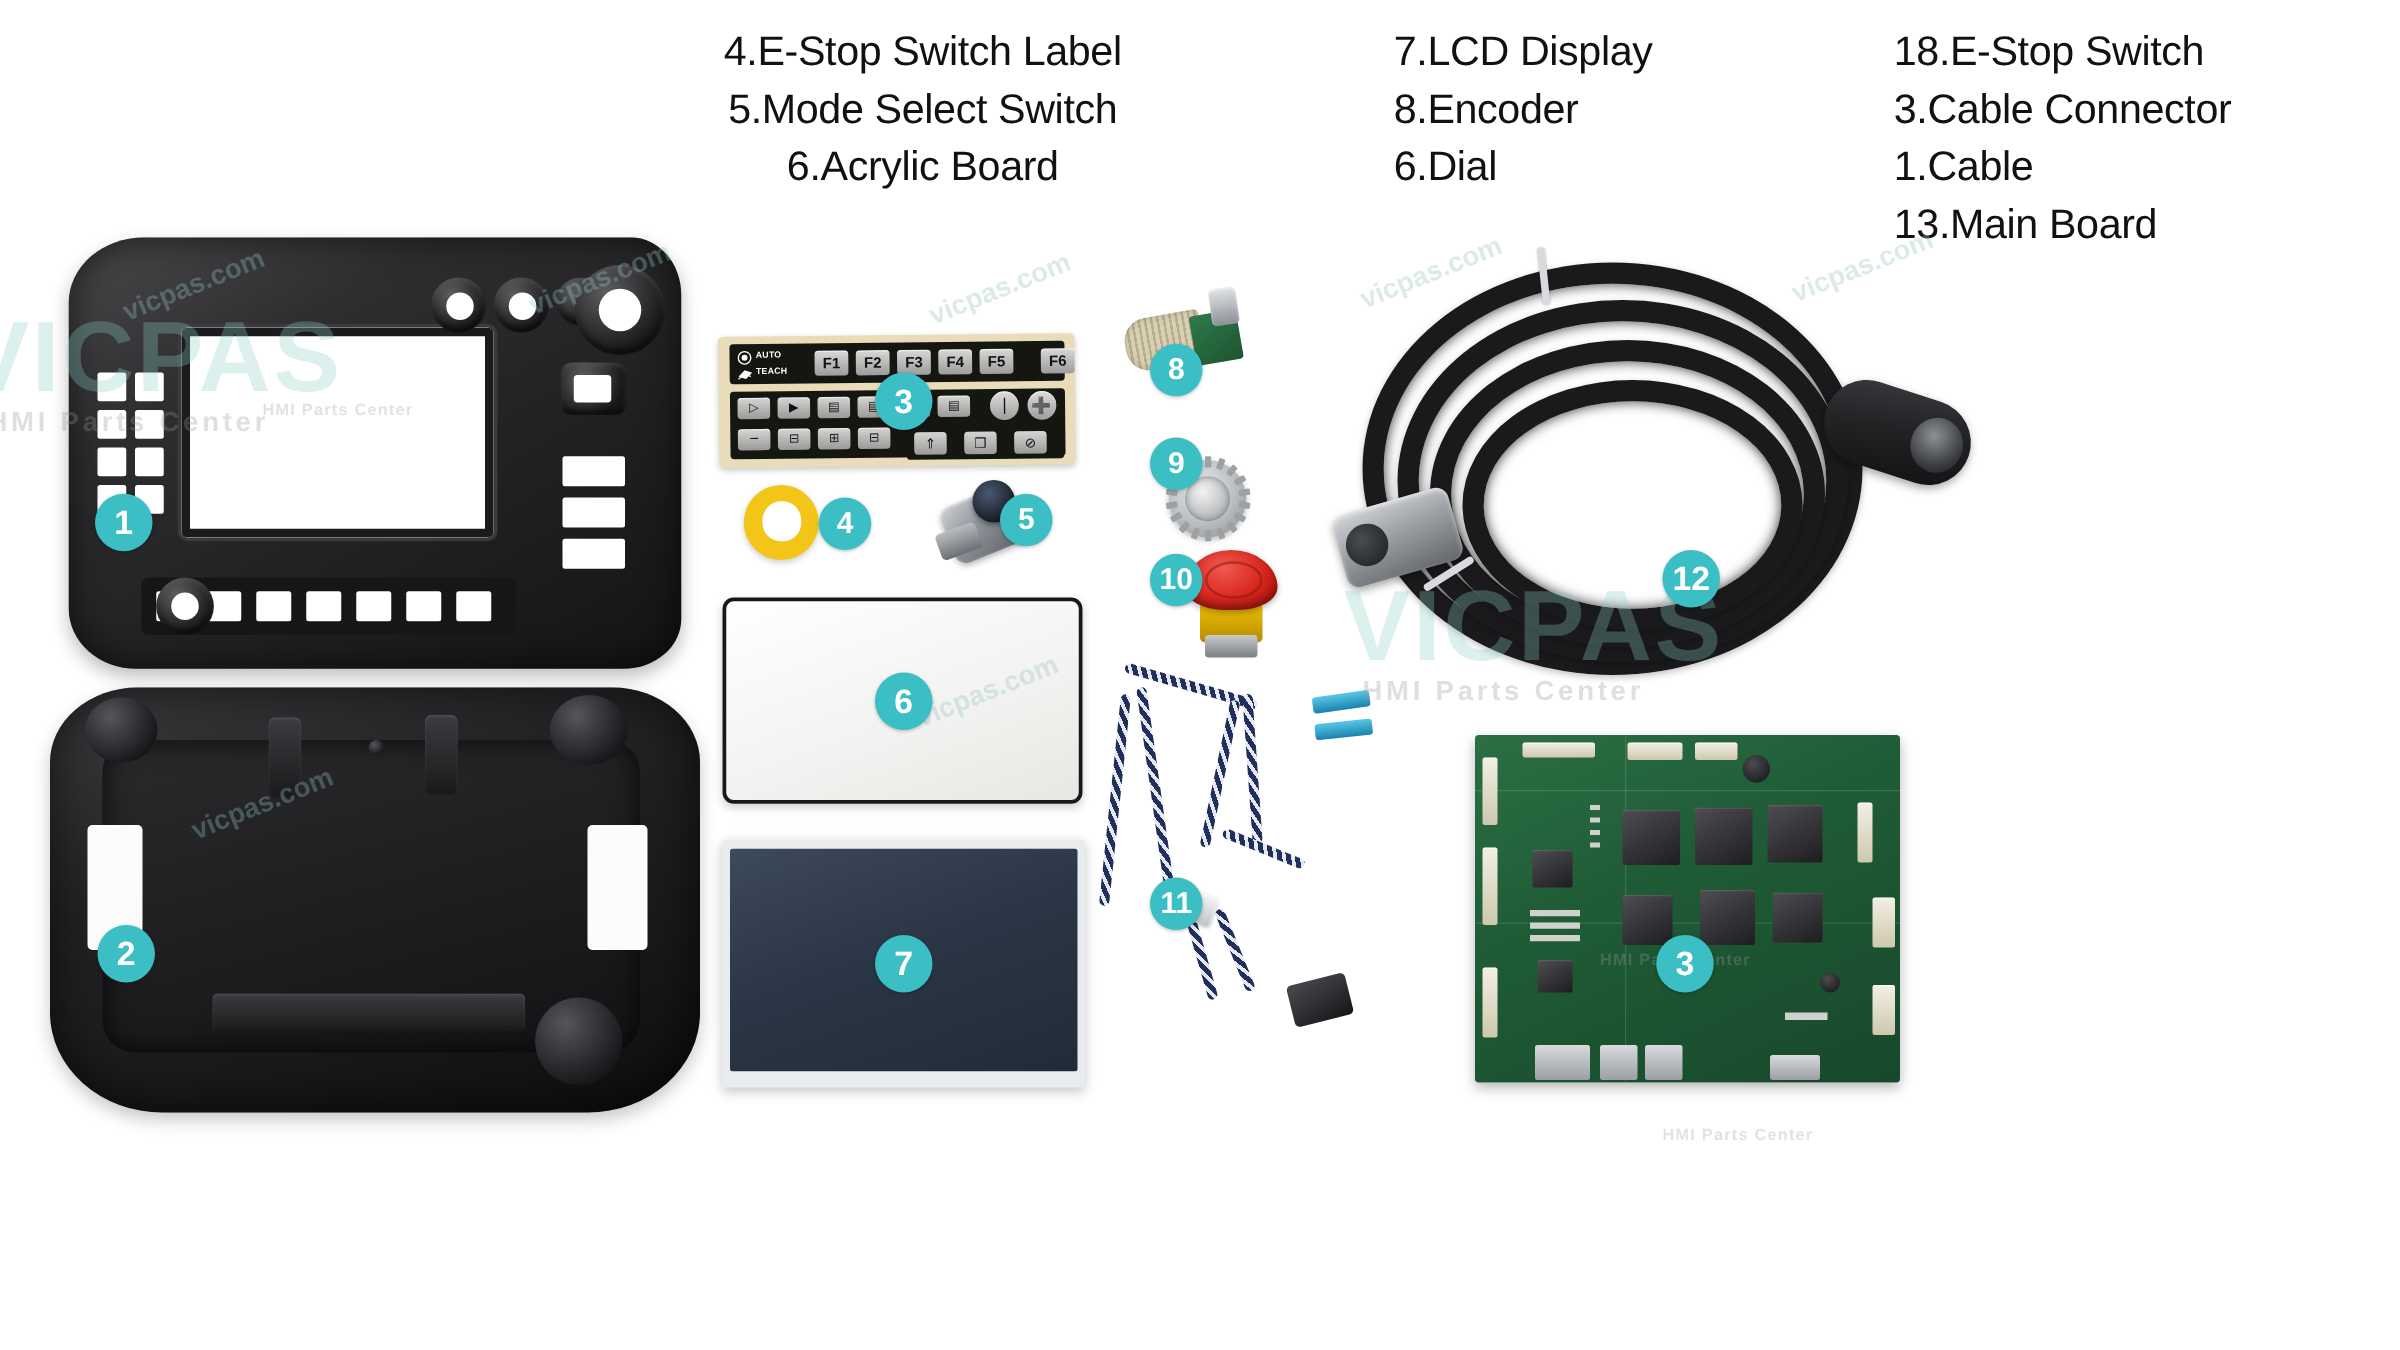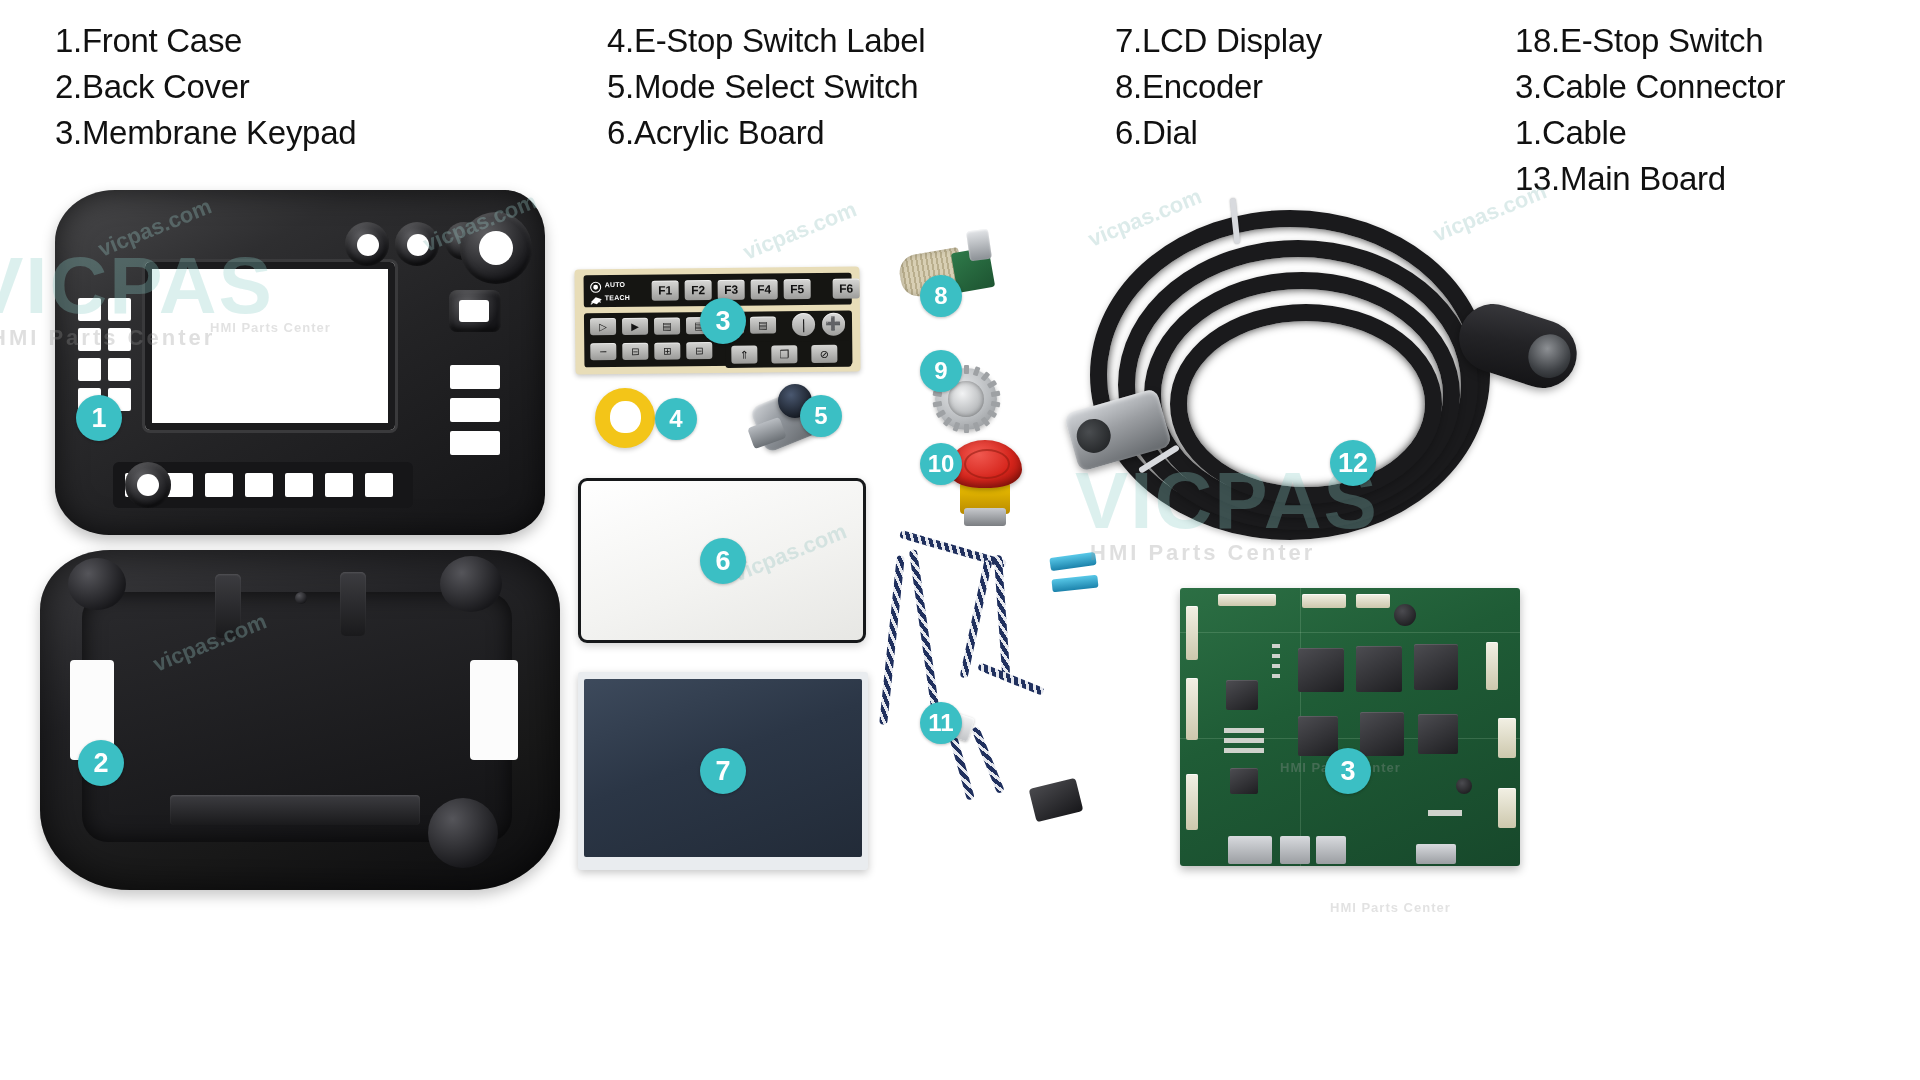--- a/index.html
+++ b/index.html
@@ -10,21 +10,21 @@
   #stage { position:absolute; inset:0; }
 
   
   .legend { position:absolute; left:0; top:0; width:1920px; height:200px; }
   .legend-col { position:absolute; top:18px; }
   .legend-col .lrow {
     font-size:33px; line-height:46px; color:#111; white-space:nowrap;
     font-family:"Liberation Sans", sans-serif; letter-spacing:-0.3px;
   }
   #col1 { left:55px; }
-  #col2 { left:607px; }
+  #col2 { left:579px;text-align:center; }
   #col3 { left:1115px; }
   #col4 { left:1515px; }
 
   
   .badge {
     position:absolute; border-radius:50%;
     background:#3bbfc4; color:#fff;
     display:flex; align-items:center; justify-content:center;
     font-size:26px; font-weight:bold; box-shadow:0 1px 3px rgba(0,0,0,.25);
     font-family:"Liberation Sans", sans-serif; z-index:40;
@@ -326,25 +326,20 @@
            background:radial-gradient(circle at 38% 32%,#4b4b50,#121214); }
   .usb { position:absolute; background:linear-gradient(180deg,#d8dade,#9b9ea2); border-radius:2px; }
   .trace { position:absolute; background:rgba(190,220,190,0.18); }
 </style>
 </head>
 <body>
 
 <div id="stage">
 
   <div class="legend">
-    <div class="legend-col" id="col1">
-      <div class="lrow">1.Front Case</div>
-      <div class="lrow">2.Back Cover</div>
-      <div class="lrow">3.Membrane Keypad</div>
-    </div>
     <div class="legend-col" id="col2">
       <div class="lrow">4.E-Stop Switch Label</div>
       <div class="lrow">5.Mode Select Switch</div>
       <div class="lrow">6.Acrylic Board</div>
     </div>
     <div class="legend-col" id="col3">
       <div class="lrow">7.LCD Display</div>
       <div class="lrow">8.Encoder</div>
       <div class="lrow">6.Dial</div>
     </div>

